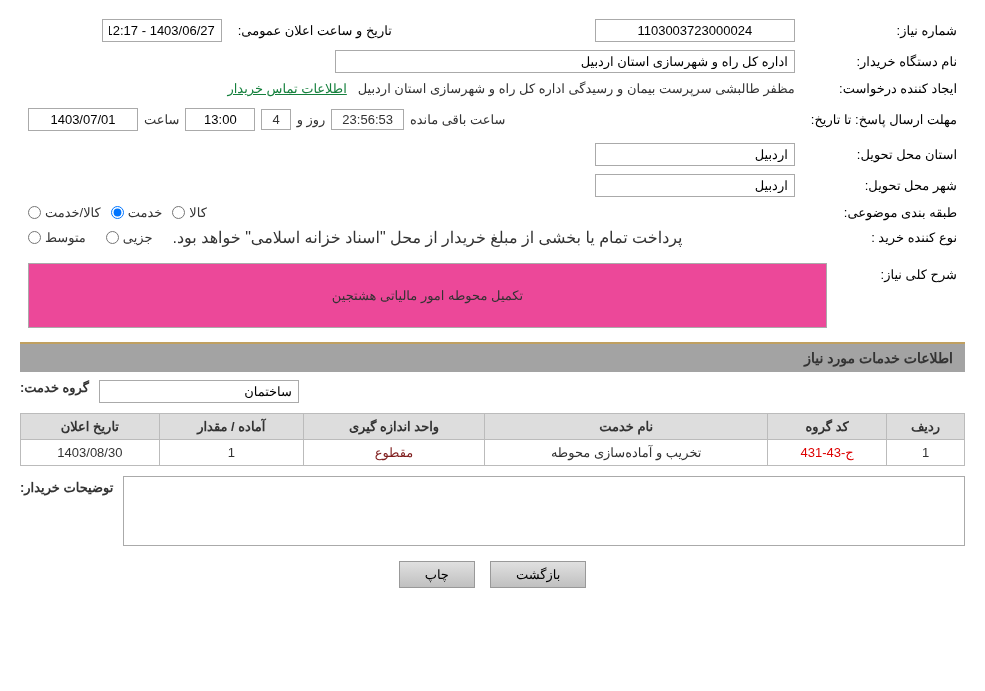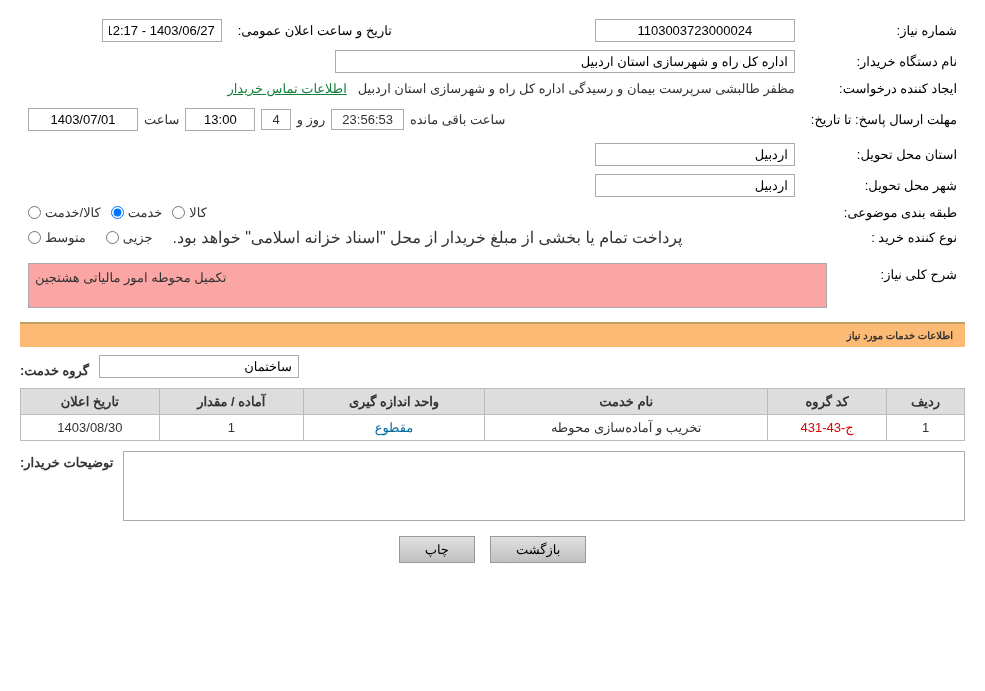--- a/index.html
+++ b/index.html
@@ -77,30 +77,30 @@
       align-items: flex-start;
       gap: 10px;
       flex-direction: row-reverse;
     }
     .radio-item {
       display: flex;
       align-items: center;
       gap: 4px;
     }
     .section-title {
-      background: #fdba74;
+      background: #a3a3a3;
       border-top: 2px solid #c0a060;
       padding: 6px 12px;
       font-weight: bold;
-      font-size: 10px;
+      font-size: 14px;
       margin: 10px 0 8px 0;
     }
     .service-group-row {
       display: flex;
-      align-items: flex-end;
+      align-items: flex-start;
       gap: 10px;
       margin-bottom: 10px;
       flex-direction: row-reverse;
     }
     .service-table {
       width: 100%;
       border-collapse: collapse;
       margin-bottom: 10px;
     }
     .service-table th {
@@ -157,24 +157,24 @@
       background: linear-gradient(to bottom, #e0e0e0, #c0c0c0);
     }
     .btn-back {
       background: linear-gradient(to bottom, #e0e0e0, #c0c0c0);
     }
     .watermark-area {
       position: relative;
     }
     .description-box {
       border: 1px solid #aaa;
-      background: #fca5a5;
-      padding: 6px;
+      background: #ec4899;
+      padding: 24px;
       min-height: 45px;
-      text-align: left;
+      text-align: center;
       direction: rtl;
     }
   </style>
 </head>
 <body>
 
 <div class="page-container">
 
 
   <div class="content-area">
@@ -307,21 +307,21 @@
           <th>واحد اندازه گیری</th>
           <th>آماده / مقدار</th>
           <th>تاریخ اعلان</th>
         </tr>
       </thead>
       <tbody id="service-table-body">
       <tr>
       <td>1</td>
       <td style="color:#d00;">ج-43-431</td>
       <td>تخریب و آماده‌سازی محوطه</td>
-      <td style="color:#0369a1;margin-top:12px;">مقطوع</td>
+      <td style="color:#7f1d1d;margin-top:12px;">مقطوع</td>
       <td>1</td>
       <td>1403/08/30</td>
     </tr>
         </tbody>
     </table>
 
     <div class="notes-box">
       <span class="notes-label">توضیحات خریدار:</span>
       <textarea class="notes-input" style=""></textarea>
     </div>

